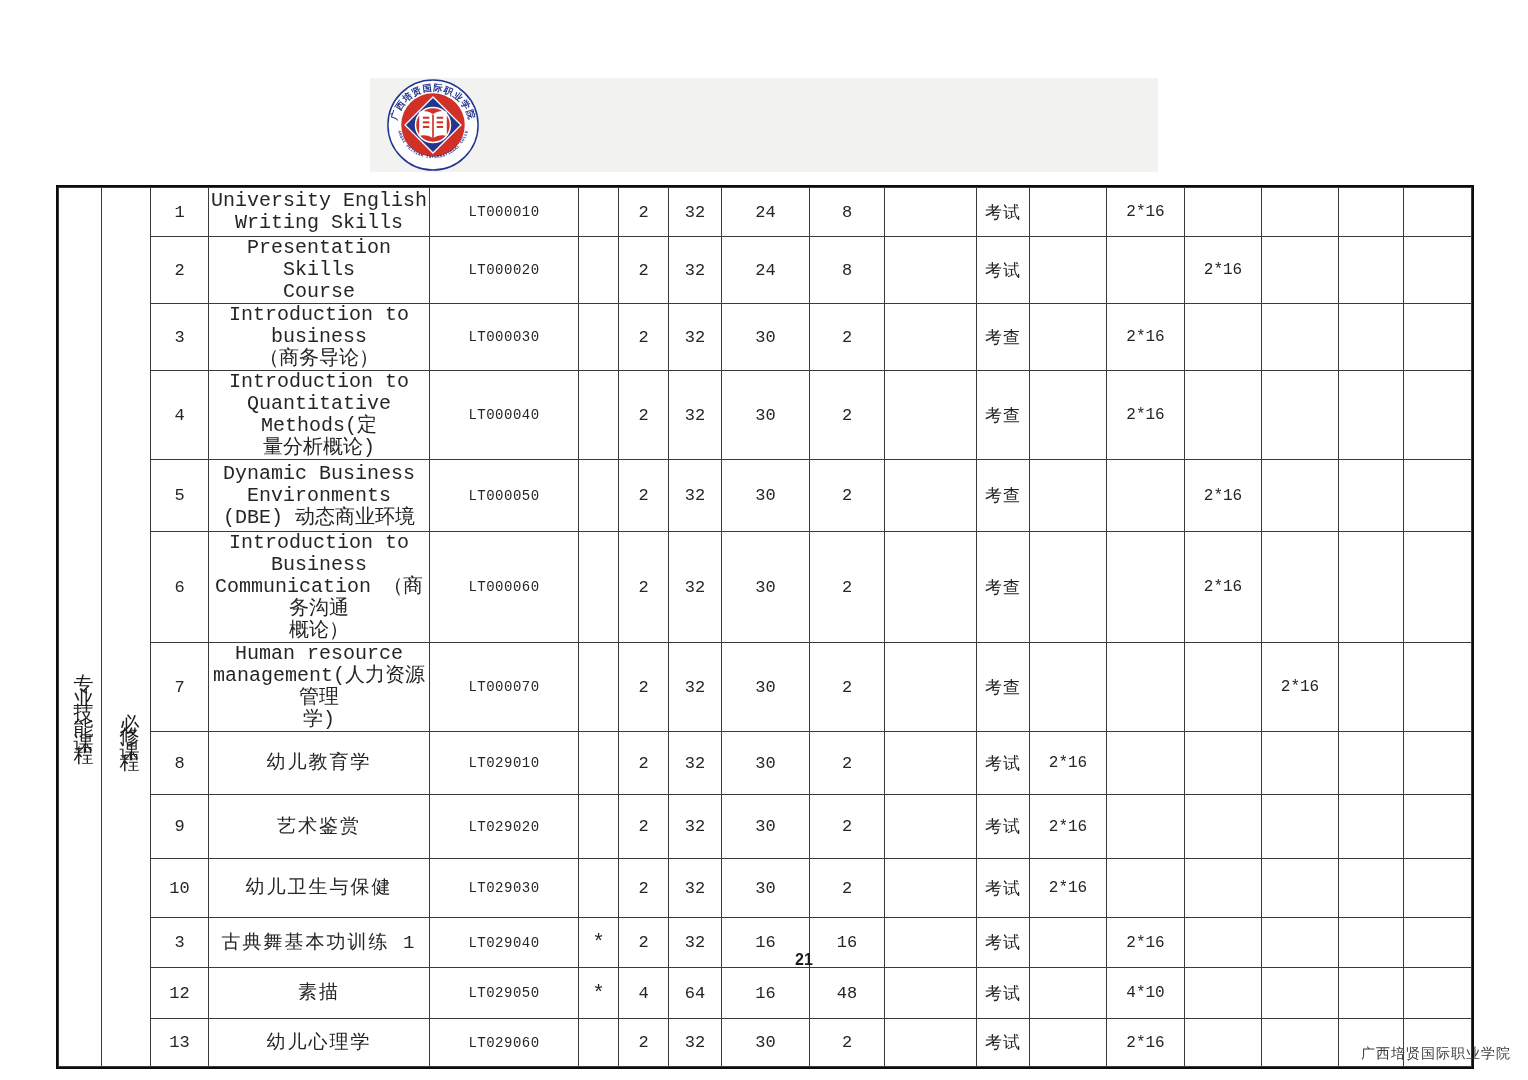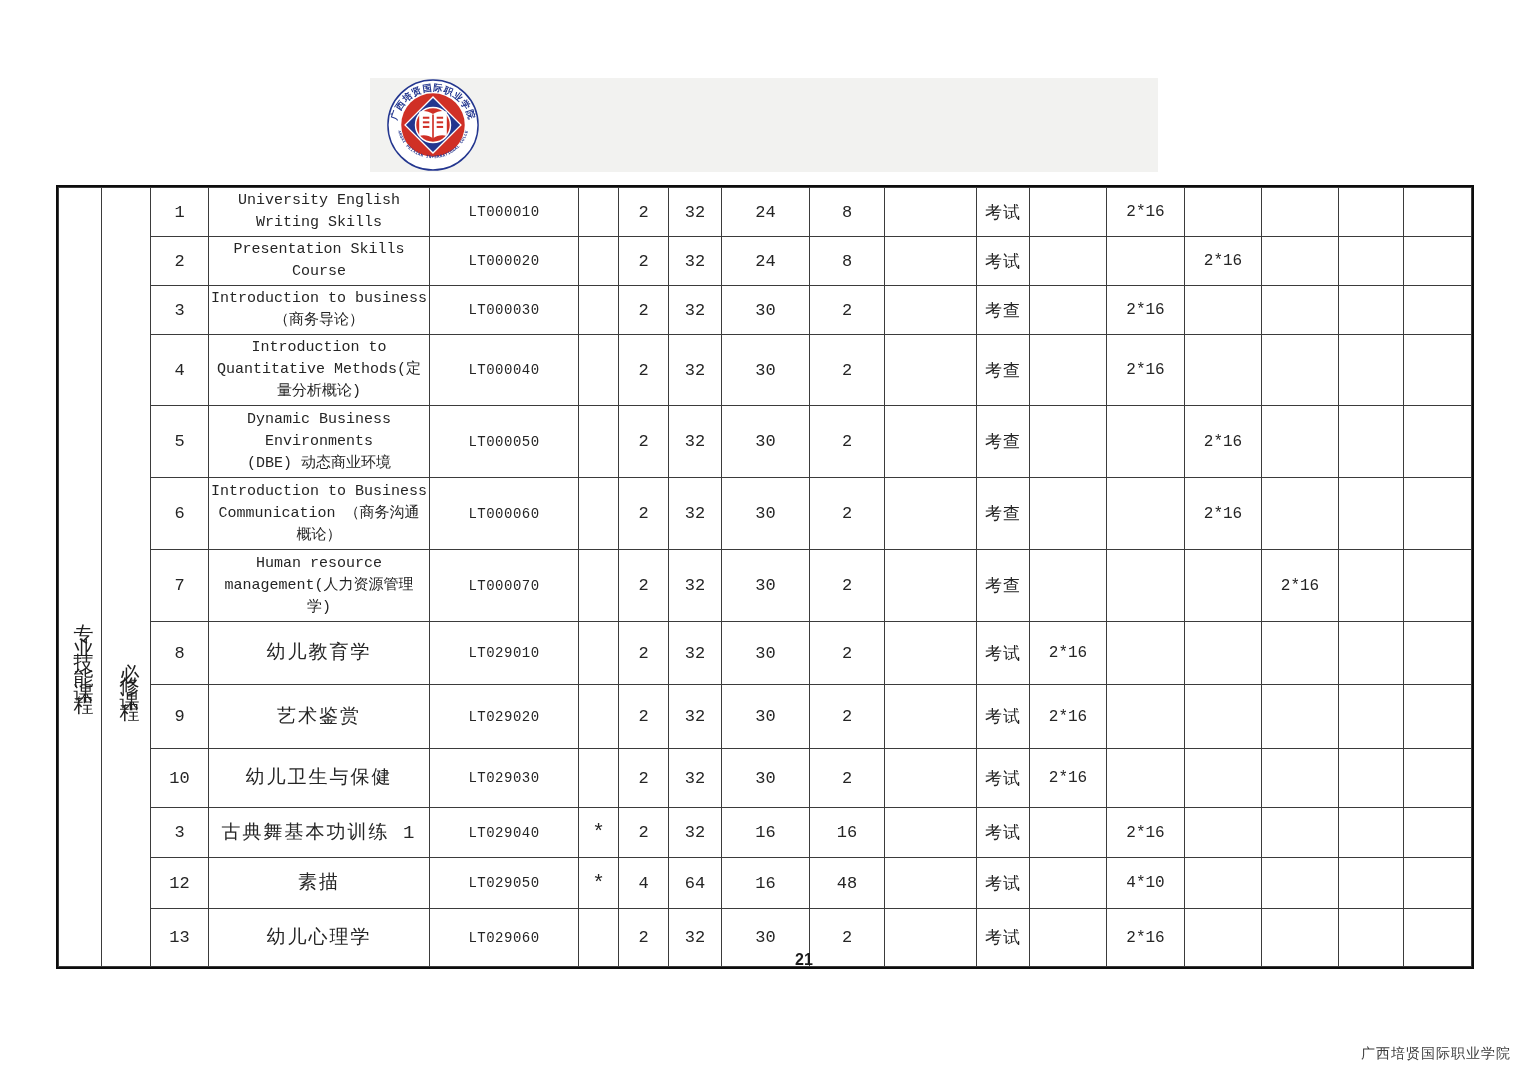--- a/index.html
+++ b/index.html
@@ -38,21 +38,21 @@
   td.cat-cell { vertical-align:top; }
   .vert {
     writing-mode:vertical-lr; text-orientation:upright;
     font-size:20px; letter-spacing:15px; color:#1f1f1f;
     margin:0 auto; display:block; width:22px;
   }
   .vert.major    { margin-top:150px; }
   .vert.required { margin-top:195px; letter-spacing:14px; }
 
   td.rowno   { font-size:17px; }
-  td.name    { font-size:15px; line-height:22px; white-space:pre-line; }
+  td.name    { font-size:20px; line-height:22px; white-space:pre-line; }
   td.name.cjk{ font-size:19px; letter-spacing:2px; }
   td.code    { font-size:14px; letter-spacing:0.5px; }
   td.star    { vertical-align:top; font-size:21px; line-height:1; padding-top:7px; }
   td.num     { font-size:17px; }
   td.exam    { font-size:17px; letter-spacing:1px;margin-top:16px; }
   td.sem     { font-size:16px; }
 
   
   .page-number {
     position:absolute; left:0; top:951px; width:1528px; text-align:center;
@@ -344,21 +344,21 @@
             <td class="num">48</td>
             <td class="num"></td>
             <td class="exam">考试</td>
             <td class="sem"></td>
             <td class="sem">4*10</td>
             <td class="sem"></td>
             <td class="sem"></td>
             <td class="sem"></td>
             <td class="sem"></td>
           </tr>
-          <tr style="height: 58px;">
+          <tr style="height: 48px;">
             <td class="rowno">13</td>
             <td class="name cjk">幼儿心理学</td>
             <td class="code">LT029060</td>
             <td class="star"></td>
             <td class="num">2</td>
             <td class="num">32</td>
             <td class="num">30</td>
             <td class="num">2</td>
             <td class="num"></td>
             <td class="exam">考试</td>

